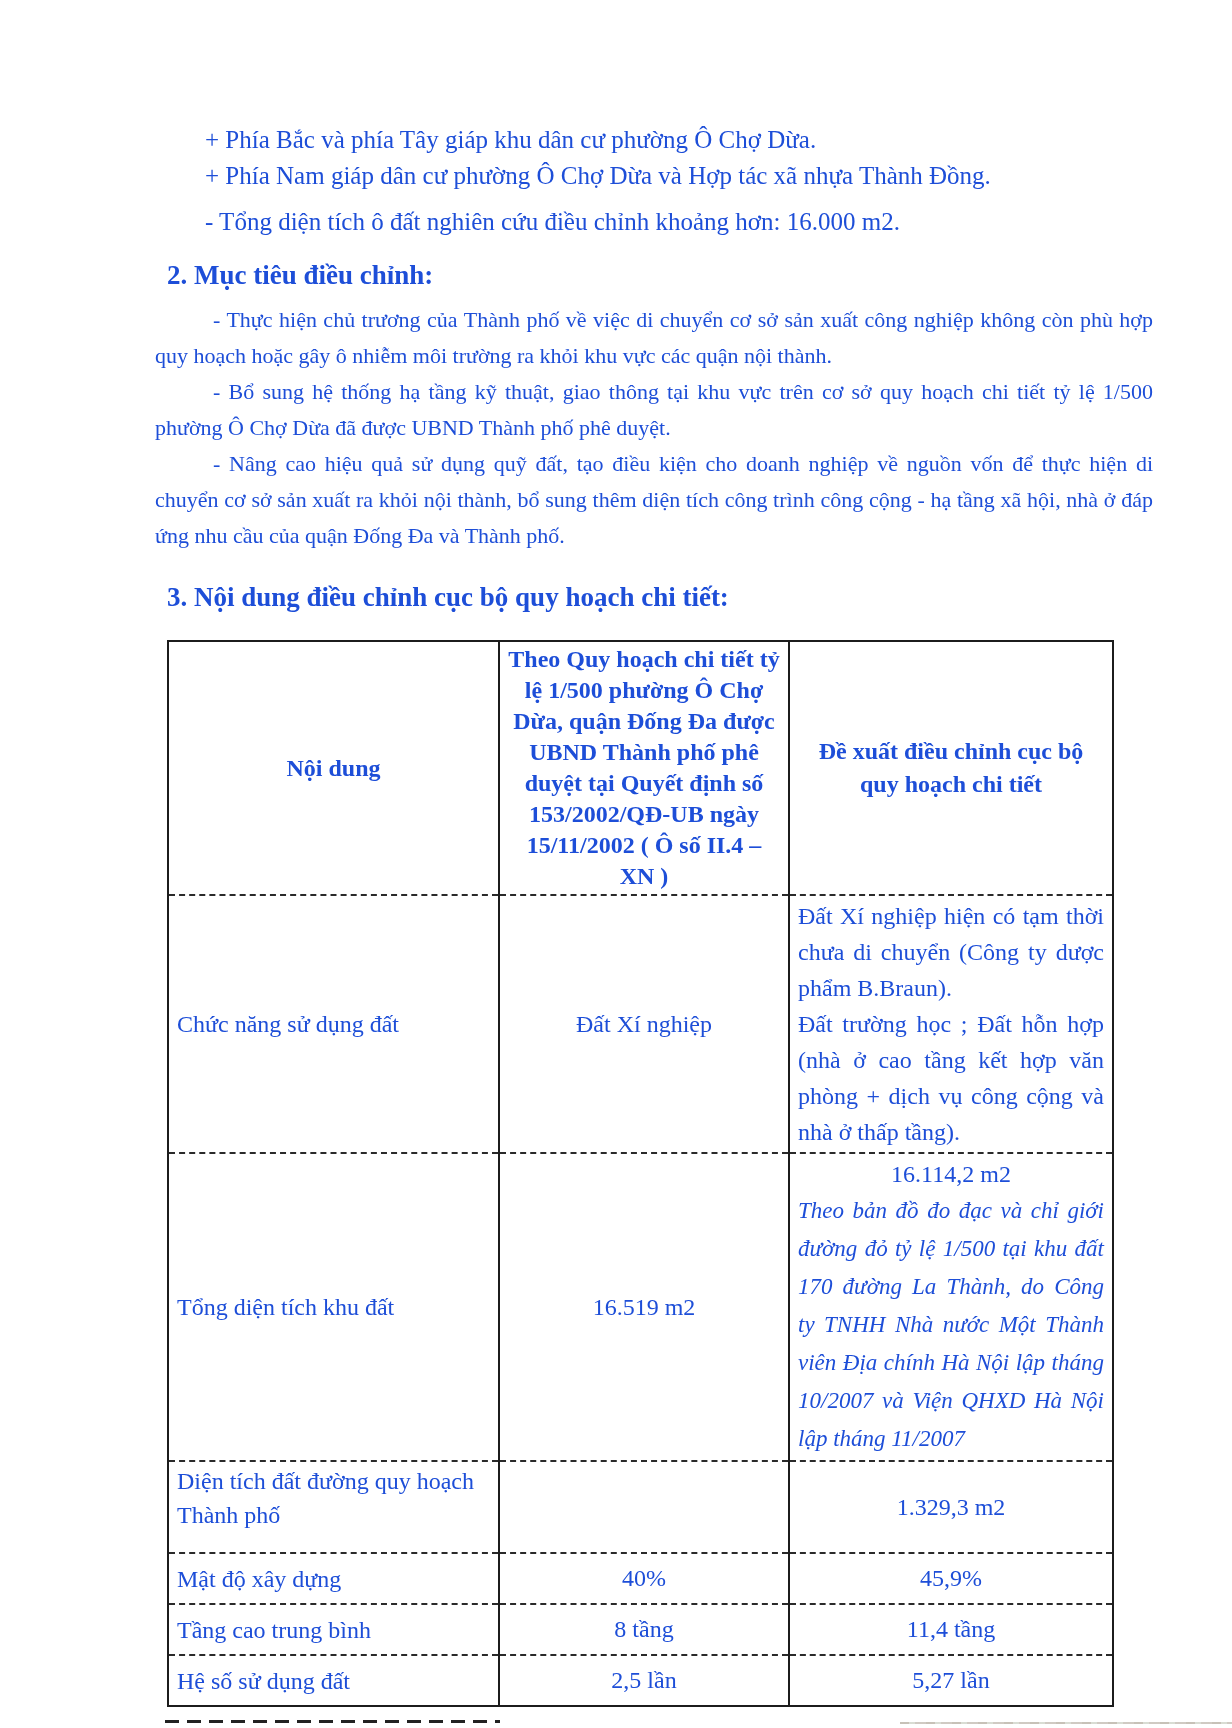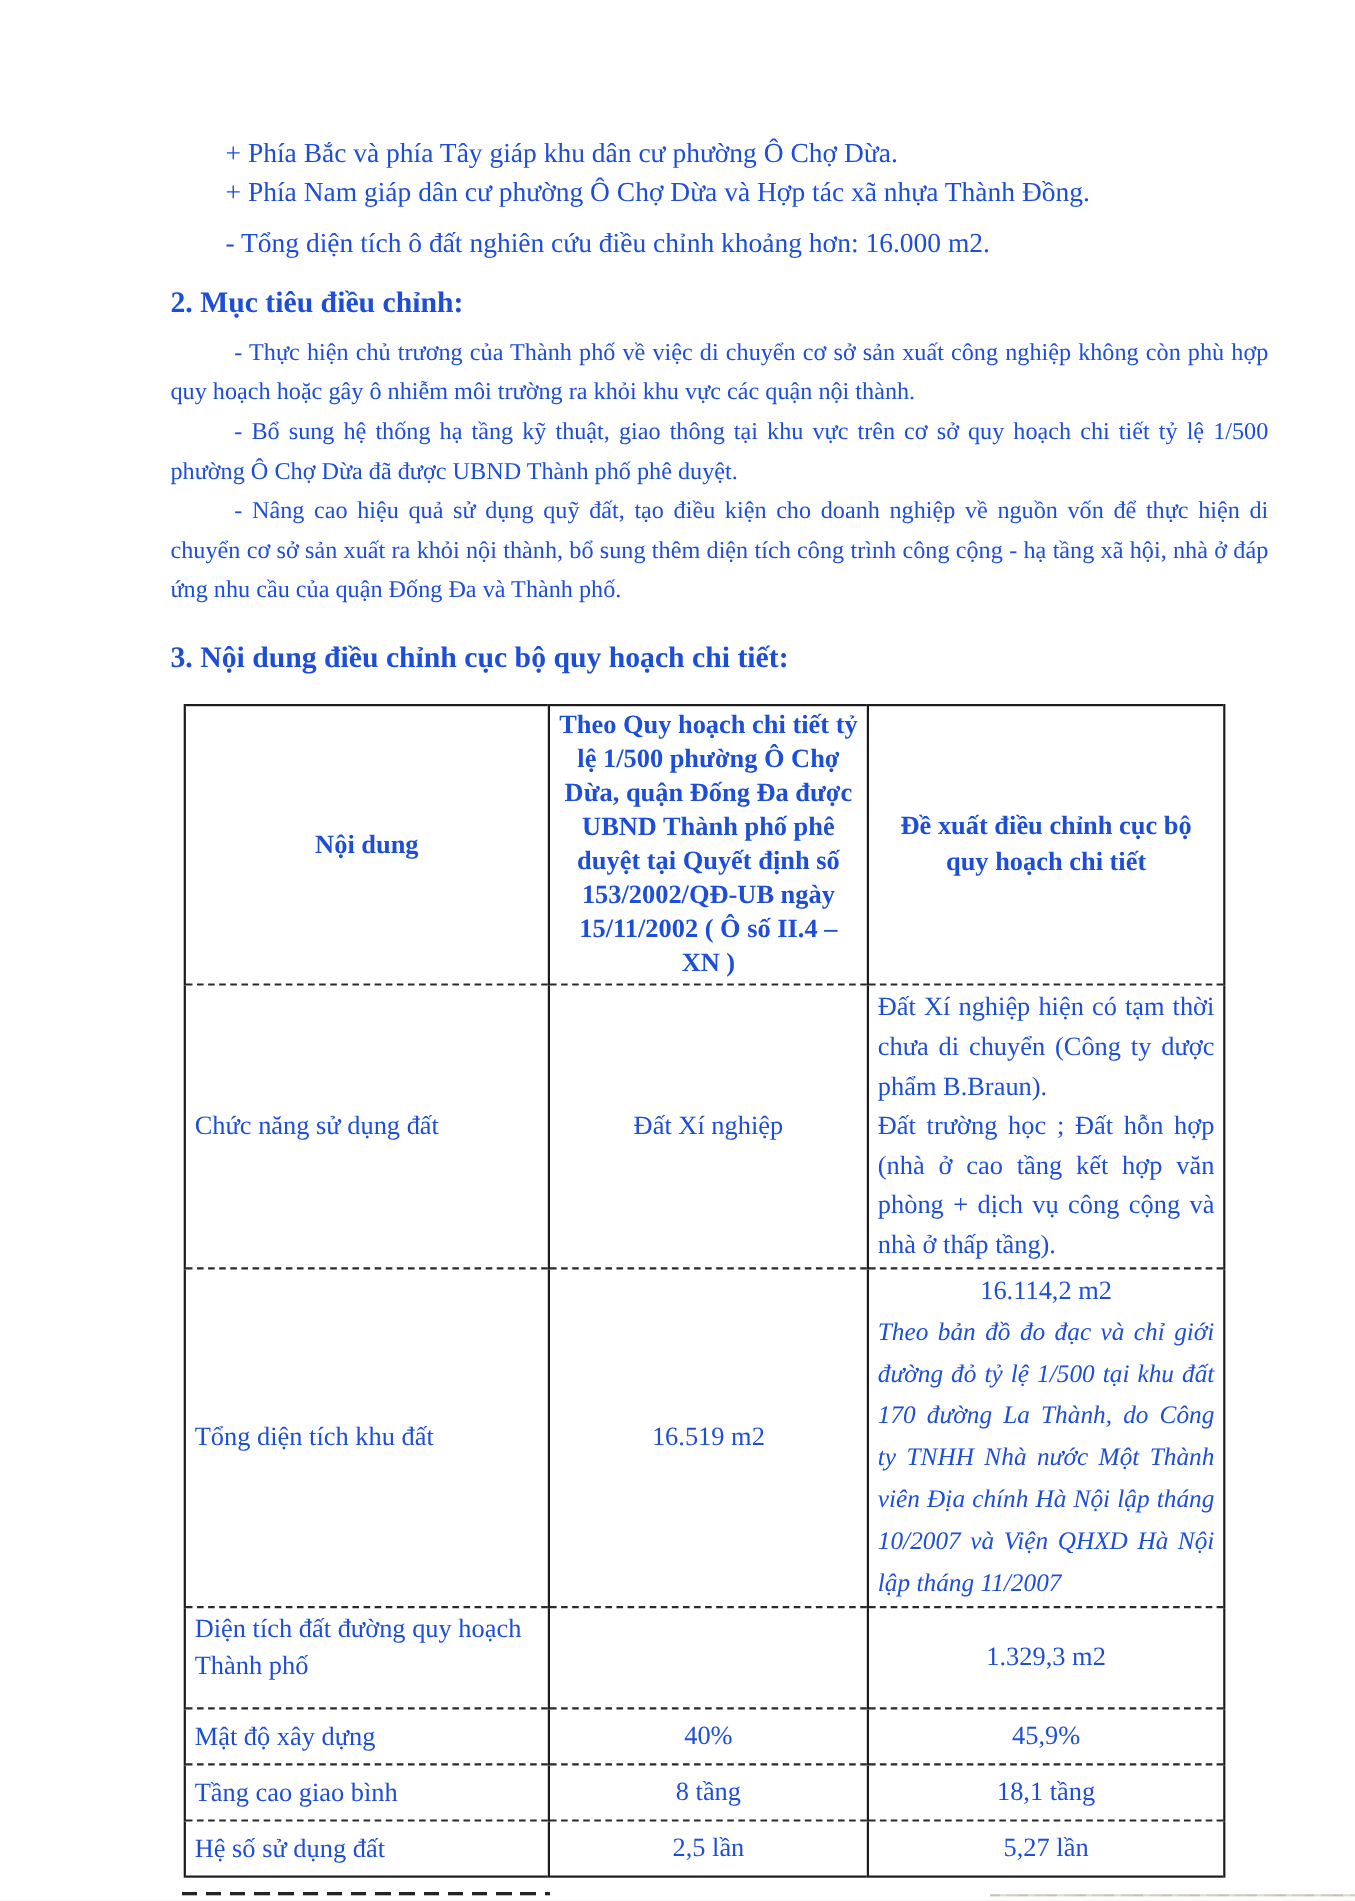--- a/index.html
+++ b/index.html
@@ -26,21 +26,21 @@
   }
   .dash-item {
     margin: 10px 0 0 50px;
     font-size: 25px;
     line-height: 36px;
     white-space: nowrap;
   }
   h2.sec {
     font-size: 27px;
     font-weight: bold;
-    margin: 18px 0 10px 0;
+    margin: 18px 0 10px 12px;
     line-height: 34px;
   }
   p.para {
     margin: 0;
     font-size: 22px;
     line-height: 36px;
     text-align: justify;
     text-indent: 58px;
   }
   h2.sec3 { margin-top: 26px; margin-bottom: 26px; }
@@ -168,23 +168,23 @@
           <td class="value-top">1.329,3 m2</td>
         </tr>
 
         <tr class="small">
           <td class="label-cell">Mật độ xây dựng</td>
           <td class="center-cell">40%</td>
           <td class="center-cell">45,9%</td>
         </tr>
 
         <tr class="small">
-          <td class="label-cell">Tầng cao giao bình</td>
+          <td class="label-cell">Tầng cao trung bình</td>
           <td class="center-cell">8 tầng</td>
-          <td class="center-cell">18,1 tầng</td>
+          <td class="center-cell">11,4 tầng</td>
         </tr>
 
         <tr class="small">
           <td class="label-cell">Hệ số sử dụng đất</td>
           <td class="center-cell">2,5 lần</td>
           <td class="center-cell">5,27 lần</td>
         </tr>
       </tbody>
     </table>
   </div>

